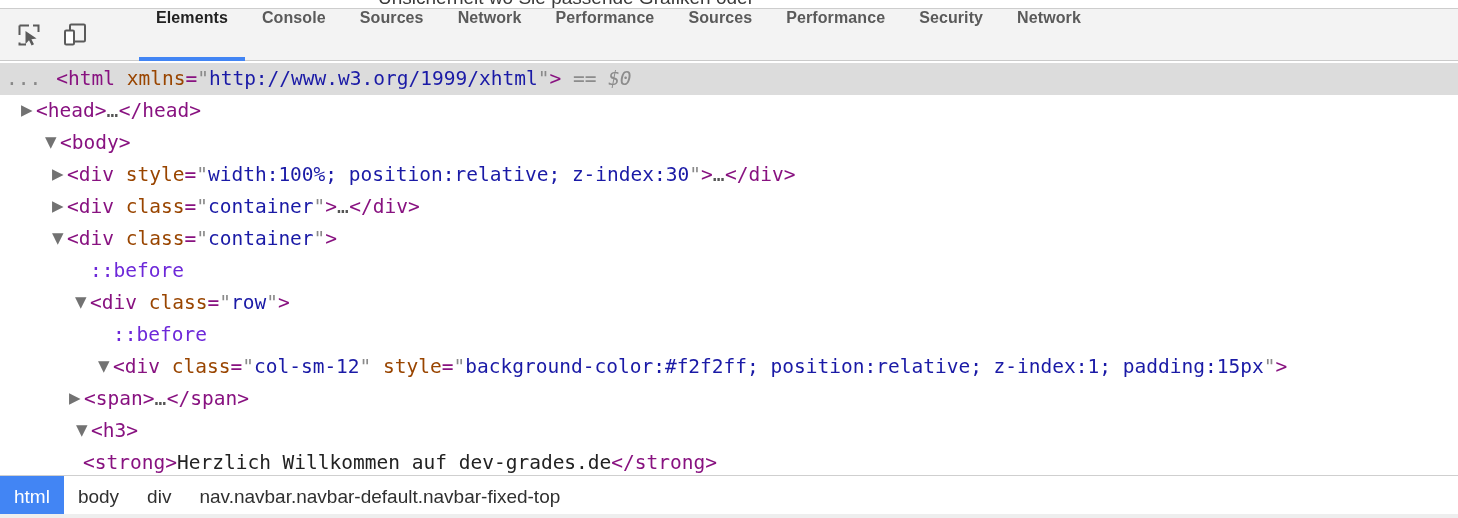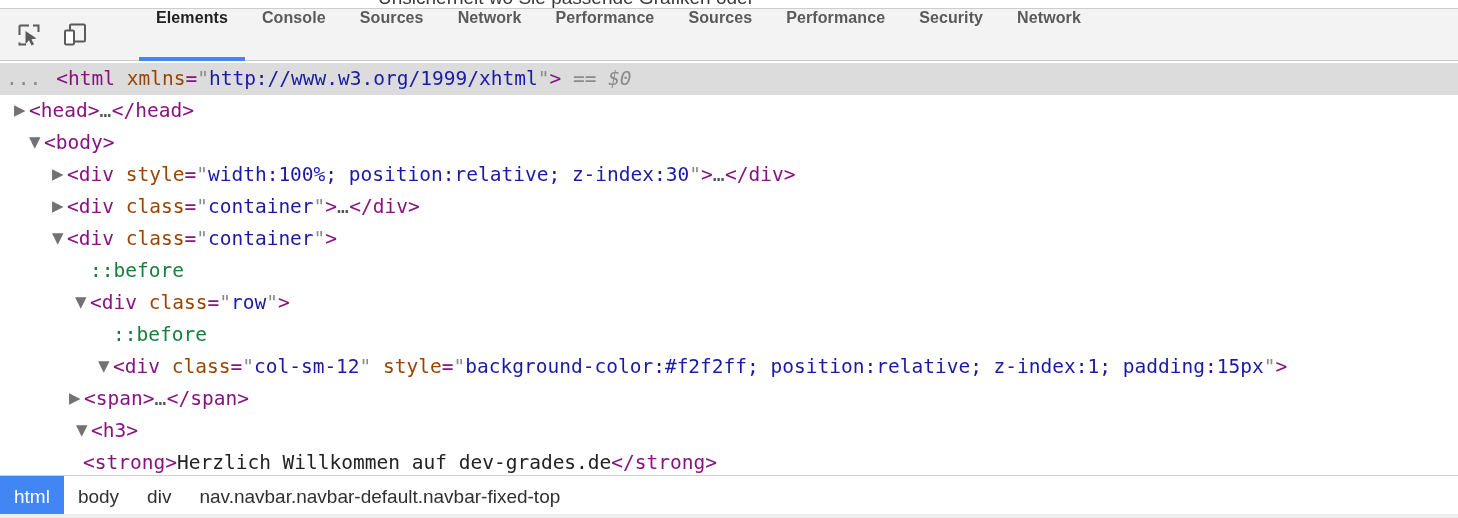--- a/index.html
+++ b/index.html
@@ -105,21 +105,21 @@
     vertical-align: 2px;
   }
   .tw.blank { color: transparent; }
 
   .tagname   { color: #881280; }
   .punct     { color: #881280; }
   .attrname  { color: #994500; }
   .attrval   { color: #1a1aa6; }
   .quote     { color: #8a8a8a; }
   .text      { color: #222222; }
-  .pseudo    { color: #15803d; }
+  .pseudo    { color: #6d28d9; }
   .ellip     { color: #555555; letter-spacing: 0.5px; }
   .dollar    { color: #8c8c8c; font-style: italic; }
   .eqeq      { color: #8c8c8c; }
   .leadell   { color: #888888; }
 
   
   .crumbs {
     position: absolute;
     left: 0; right: 0; bottom: 0;
     height: 43px;
@@ -198,22 +198,22 @@
           <span>Security</span>
         </div>
       <div class="tab">
           <span>Network</span>
         </div>
     </div>
   </div>
 
   <div class="dom-tree" id="dom-tree">
       <div class="node selected" style="padding-left: 6px;"><span class="leadell">...</span><span class="tw blank">&nbsp;</span><span class="punct">&lt;</span><span class="tagname">html</span><span class="space"> </span><span class="attrname">xmlns</span><span class="punct">=</span><span class="quote">"</span><span class="attrval">http://www.w3.org/1999/xhtml</span><span class="quote">"</span><span class="punct">&gt;</span><span class="space"> </span><span class="eqeq">==</span><span class="space"> </span><span class="dollar">$0</span></div>
-      <div class="node" style="padding-left: 14px;"><span class="tw">▶</span><span class="punct">&lt;</span><span class="tagname">head</span><span class="punct">&gt;</span><span class="ellip">…</span><span class="punct">&lt;/</span><span class="tagname">head</span><span class="punct">&gt;</span></div>
-      <div class="node" style="padding-left: 29px;"><span class="tw">▼</span><span class="punct">&lt;</span><span class="tagname">body</span><span class="punct">&gt;</span></div>
+      <div class="node" style="padding-left: 21px;"><span class="tw">▶</span><span class="punct">&lt;</span><span class="tagname">head</span><span class="punct">&gt;</span><span class="ellip">…</span><span class="punct">&lt;/</span><span class="tagname">head</span><span class="punct">&gt;</span></div>
+      <div class="node" style="padding-left: 45px;"><span class="tw">▼</span><span class="punct">&lt;</span><span class="tagname">body</span><span class="punct">&gt;</span></div>
       <div class="node" style="padding-left: 52px;"><span class="tw">▶</span><span class="punct">&lt;</span><span class="tagname">div</span><span class="space"> </span><span class="attrname">style</span><span class="punct">=</span><span class="quote">"</span><span class="attrval">width:100%; position:relative; z-index:30</span><span class="quote">"</span><span class="punct">&gt;</span><span class="ellip">…</span><span class="punct">&lt;/</span><span class="tagname">div</span><span class="punct">&gt;</span></div>
       <div class="node" style="padding-left: 52px;"><span class="tw">▶</span><span class="punct">&lt;</span><span class="tagname">div</span><span class="space"> </span><span class="attrname">class</span><span class="punct">=</span><span class="quote">"</span><span class="attrval">container</span><span class="quote">"</span><span class="punct">&gt;</span><span class="ellip">…</span><span class="punct">&lt;/</span><span class="tagname">div</span><span class="punct">&gt;</span></div>
       <div class="node" style="padding-left: 52px;"><span class="tw">▼</span><span class="punct">&lt;</span><span class="tagname">div</span><span class="space"> </span><span class="attrname">class</span><span class="punct">=</span><span class="quote">"</span><span class="attrval">container</span><span class="quote">"</span><span class="punct">&gt;</span></div>
       <div class="node" style="padding-left: 75px;"><span class="tw blank">&nbsp;</span><span class="pseudo">::before</span></div>
       <div class="node" style="padding-left: 75px;"><span class="tw">▼</span><span class="punct">&lt;</span><span class="tagname">div</span><span class="space"> </span><span class="attrname">class</span><span class="punct">=</span><span class="quote">"</span><span class="attrval">row</span><span class="quote">"</span><span class="punct">&gt;</span></div>
       <div class="node" style="padding-left: 98px;"><span class="tw blank">&nbsp;</span><span class="pseudo">::before</span></div>
       <div class="node" style="padding-left: 98px;"><span class="tw">▼</span><span class="punct">&lt;</span><span class="tagname">div</span><span class="space"> </span><span class="attrname">class</span><span class="punct">=</span><span class="quote">"</span><span class="attrval">col-sm-12</span><span class="quote">"</span><span class="space"> </span><span class="attrname">style</span><span class="punct">=</span><span class="quote">"</span><span class="attrval">background-color:#f2f2ff; position:relative; z-index:1; padding:15px</span><span class="quote">"</span><span class="punct">&gt;</span></div>
       <div class="node" style="padding-left: 69px;"><span class="tw">▶</span><span class="punct">&lt;</span><span class="tagname">span</span><span class="punct">&gt;</span><span class="ellip">…</span><span class="punct">&lt;/</span><span class="tagname">span</span><span class="punct">&gt;</span></div>
       <div class="node" style="padding-left: 76px;"><span class="tw">▼</span><span class="punct">&lt;</span><span class="tagname">h3</span><span class="punct">&gt;</span></div>
       <div class="node" style="padding-left: 68px;"><span class="tw blank">&nbsp;</span><span class="punct">&lt;</span><span class="tagname">strong</span><span class="punct">&gt;</span><span class="text">Herzlich Willkommen auf dev-grades.de</span><span class="punct">&lt;/</span><span class="tagname">strong</span><span class="punct">&gt;</span></div>

